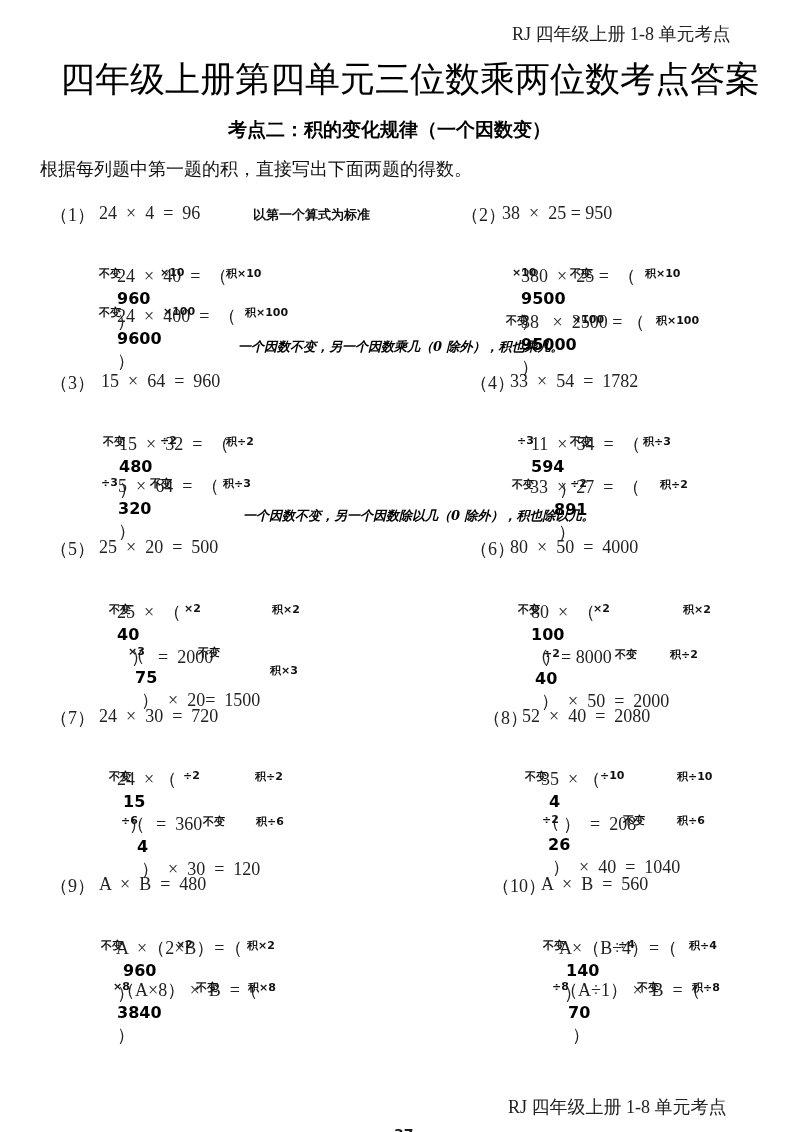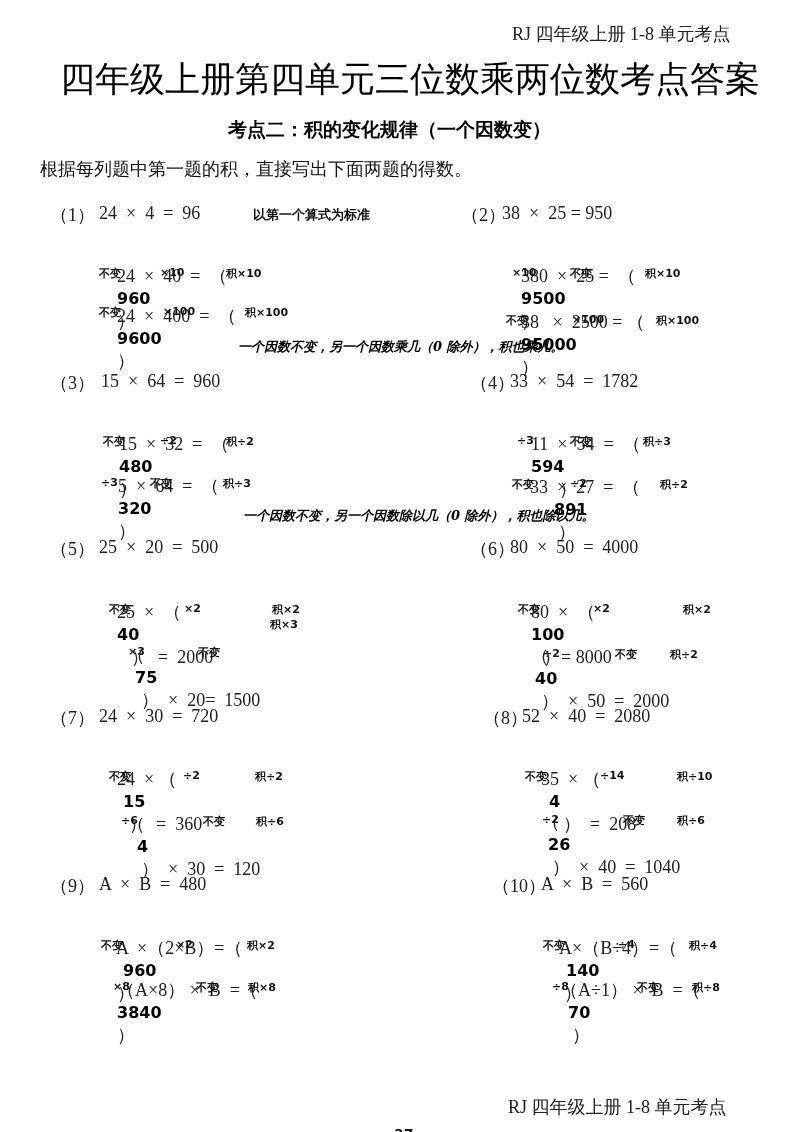--- a/index.html
+++ b/index.html
@@ -138,21 +138,21 @@
   <div class="abs note" style="left:184px;top:602px;">×2</div>
   <div class="abs note" style="left:272px;top:602px;">积×2</div>
 
   <div class="abs eq" style="left:109px;top:622px;white-space:pre;">
     <span>（</span>
     <span class="ans" style="margin-left:8px;">75</span>
     <span style="margin-left:14px;">）  ×  20=  1500</span>
   </div>
   <div class="abs note" style="left:128px;top:645px;">×3</div>
   <div class="abs note" style="left:198px;top:645px;">不变</div>
-  <div class="abs note" style="left:270px;top:617px;">积×3</div>
+  <div class="abs note" style="left:270px;top:663px;">积×3</div>
 </div>
 
 <div>
   <div class="abs eq" style="left:470px;top:537px;">（6）</div>
   <div class="abs eq" style="left:510px;top:537px;white-space:pre;">80  ×  50  =  4000</div>
 
   <div class="abs eq" style="left:513px;top:579px;white-space:pre;">
     <span>80  ×  （</span>
     <span class="ans">100</span>
     <span style="margin-left:12px;">）= 8000</span>
@@ -197,21 +197,21 @@
 <div>
   <div class="abs eq" style="left:483px;top:706px;">（8）</div>
   <div class="abs eq" style="left:522px;top:706px;white-space:pre;">52  ×  40  =  2080</div>
 
   <div class="abs eq" style="left:523px;top:746px;white-space:pre;">
     <span>35  × （</span>
     <span class="ans" style="margin-left:8px;">4</span>
     <span style="margin-left:22px;">）  =  208</span>
   </div>
   <div class="abs note" style="left:525px;top:769px;">不变</div>
-  <div class="abs note" style="left:600px;top:769px;">÷14</div>
+  <div class="abs note" style="left:600px;top:769px;">÷10</div>
   <div class="abs note" style="left:677px;top:769px;">积÷10</div>
 
   <div class="abs eq" style="left:524px;top:789px;white-space:pre;">
     <span>（</span>
     <span class="ans" style="margin-left:6px;">26</span>
     <span style="margin-left:10px;">）  ×  40  =  1040</span>
   </div>
   <div class="abs note" style="left:542px;top:813px;">÷2</div>
   <div class="abs note" style="left:623px;top:813px;">不变</div>
   <div class="abs note" style="left:677px;top:813px;">积÷6</div>

